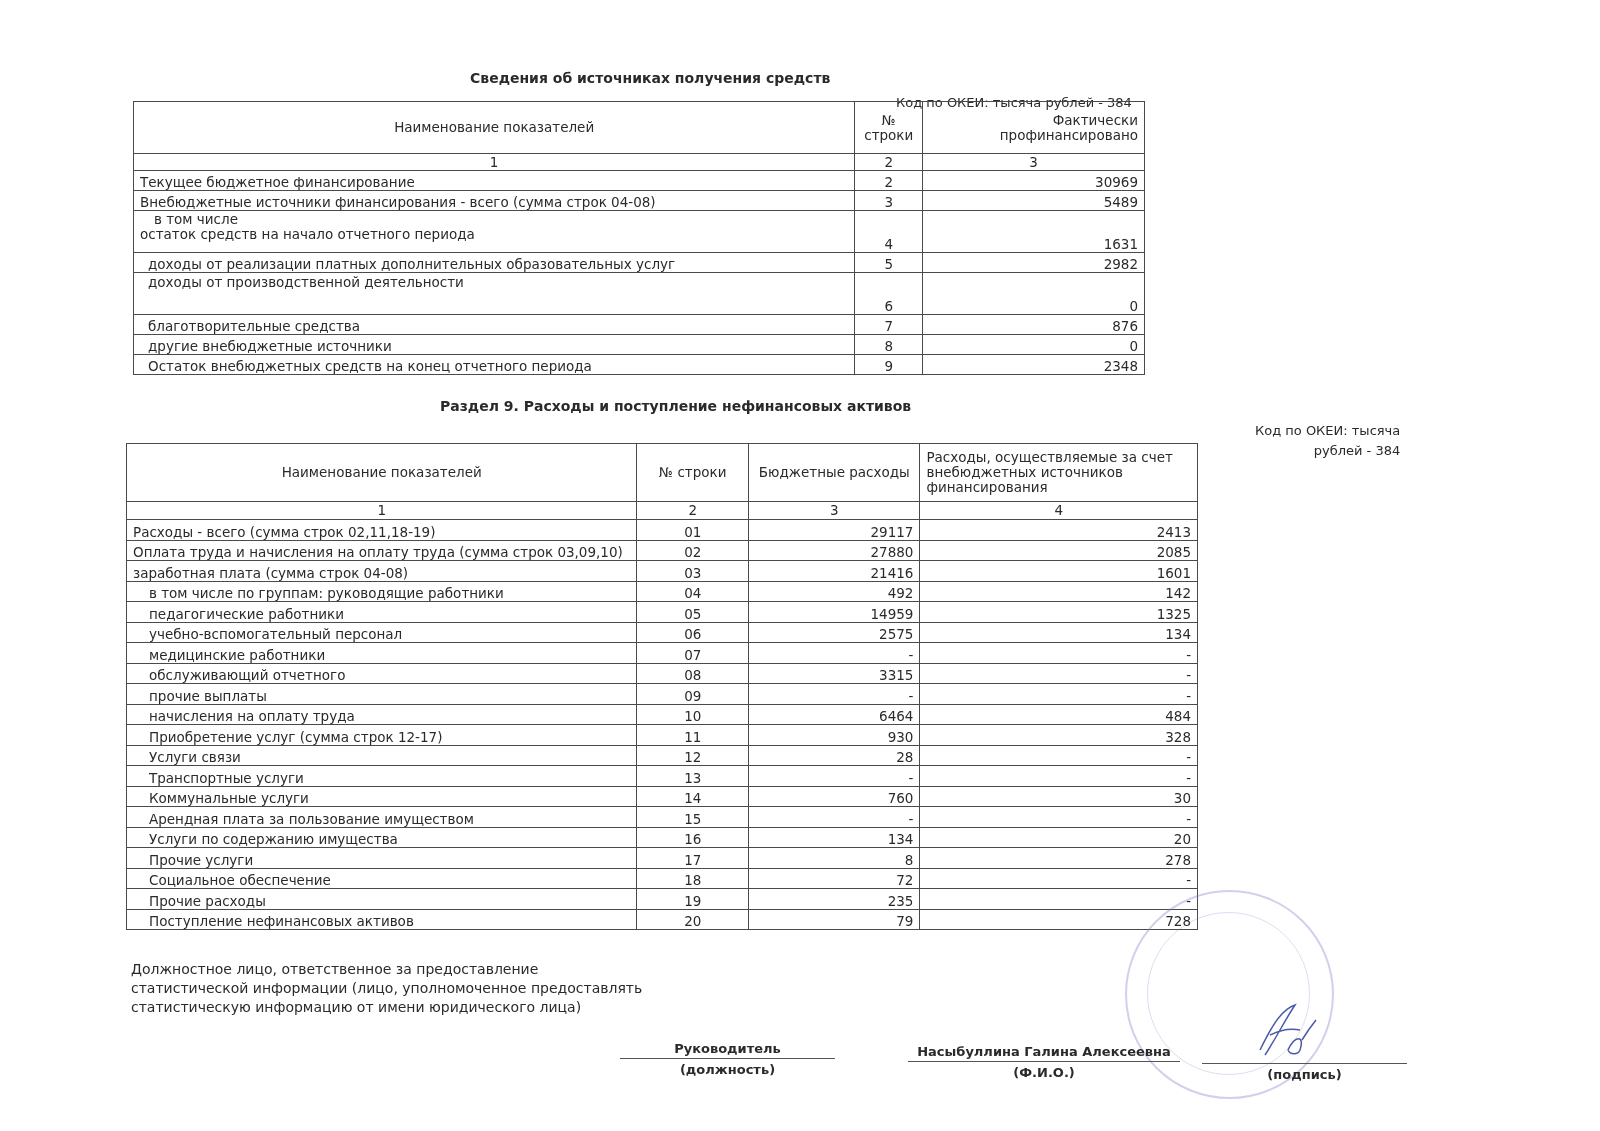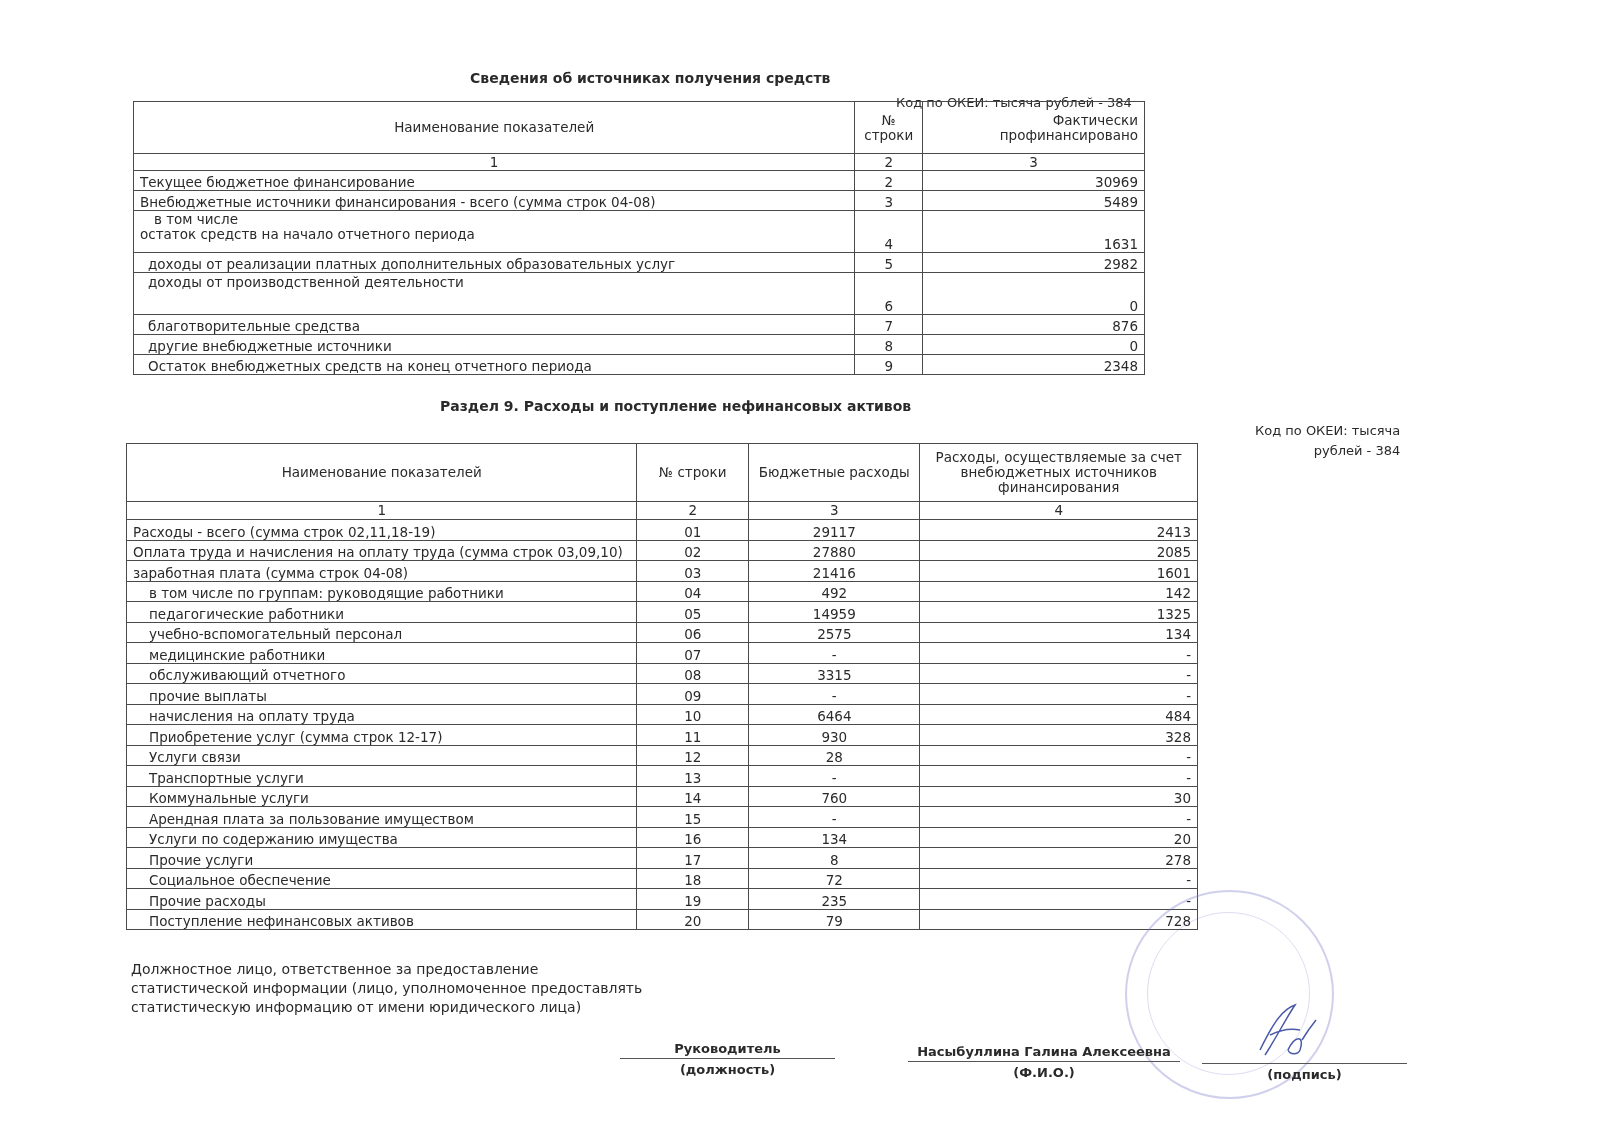--- a/index.html
+++ b/index.html
@@ -23,21 +23,21 @@
   .hdr td { text-align: center; vertical-align: middle; }
   .title2 {
     position: absolute; left: 440px; top: 398px; font-weight: bold; font-size: 14px;
   }
   .okei2 {
     position: absolute; left: 1255px; top: 421px; font-size: 13px; text-align: right; line-height: 20px;
   }
   .t2 { left: 126px; top: 443px; width: 1072px; }
   .t2 td.name { width: 490px; }
   .t2 td.num { width: 100px; text-align: center; }
-  .t2 td.val { width: 160px; text-align: center; }
+  .t2 td.val { width: 160px; text-align: right; }
   .t2 td.val2 { width: 268px; text-align: right; }
   .indent1 { padding-left: 22px; }
   .indent2 { padding-left: 14px; }
   .footer-text {
     position: absolute; left: 131px; top: 960px; font-size: 14px; line-height: 19px;
   }
   .sig-col { position: absolute; text-align: center; font-size: 13px; font-weight: bold; }
   .sig-line { border-top: 1px solid #555; }
   .stamp {
     position: absolute; left: 1125px; top: 890px; width: 205px; height: 205px;
@@ -120,21 +120,21 @@
   <div>Код по ОКЕИ: тысяча</div>
   <div>рублей - 384</div>
 </div>
 
 <table class="t2">
   <tbody>
       <tr class="hdr" style="height:58px">
     <td class="name">Наименование показателей</td>
     <td class="num">№ строки</td>
     <td class="val" style="text-align:center">Бюджетные расходы</td>
-    <td class="val2" style="text-align:center">Расходы, осуществляемые за счет внебюджетных источников финансирования</td>
+    <td class="val2" style="text-align:left">Расходы, осуществляемые за счет внебюджетных источников финансирования</td>
   </tr>
   <tr class="hdr" style="height:18px">
     <td>1</td>
     <td>2</td>
     <td>3</td>
     <td>4</td>
   </tr>
   <tr style="height:20.5px">
         <td class="name">Расходы - всего (сумма строк 02,11,18-19)</td>
         <td class="num">01</td>

